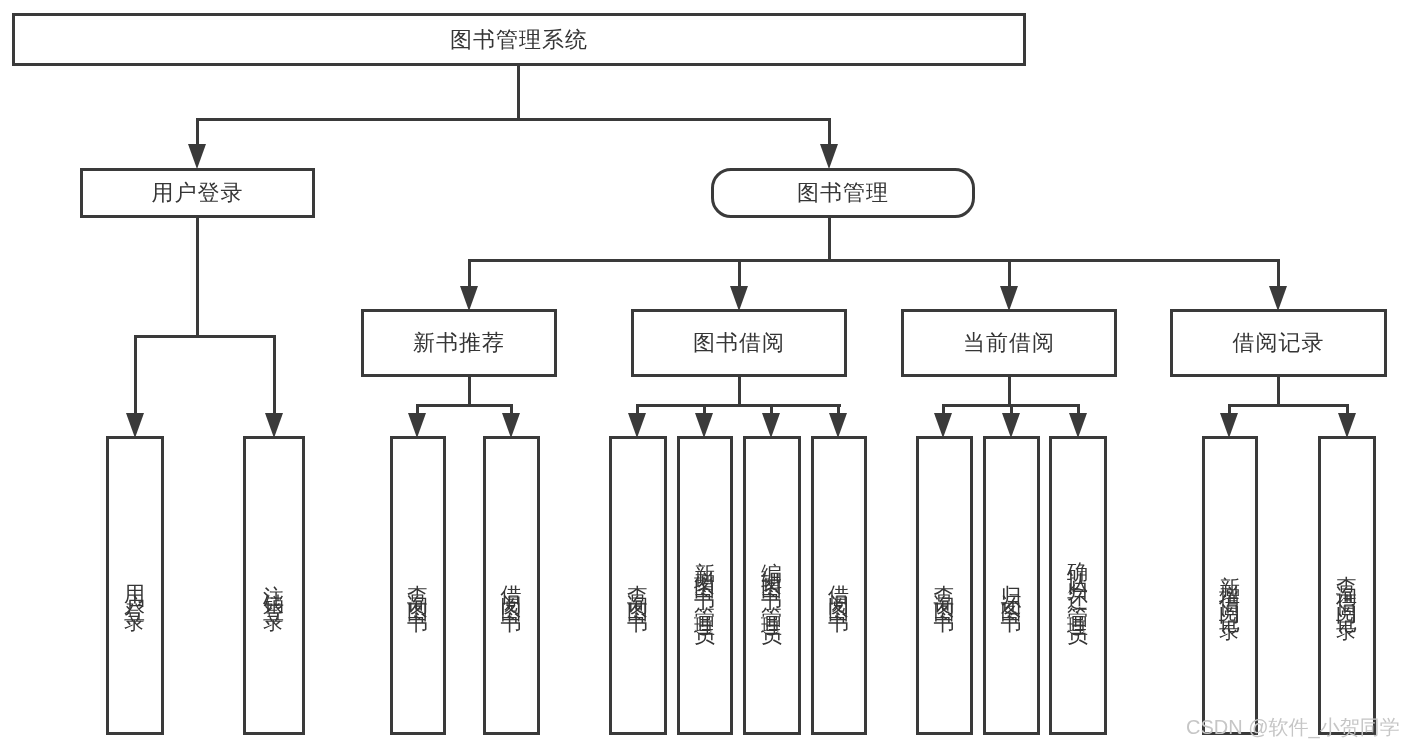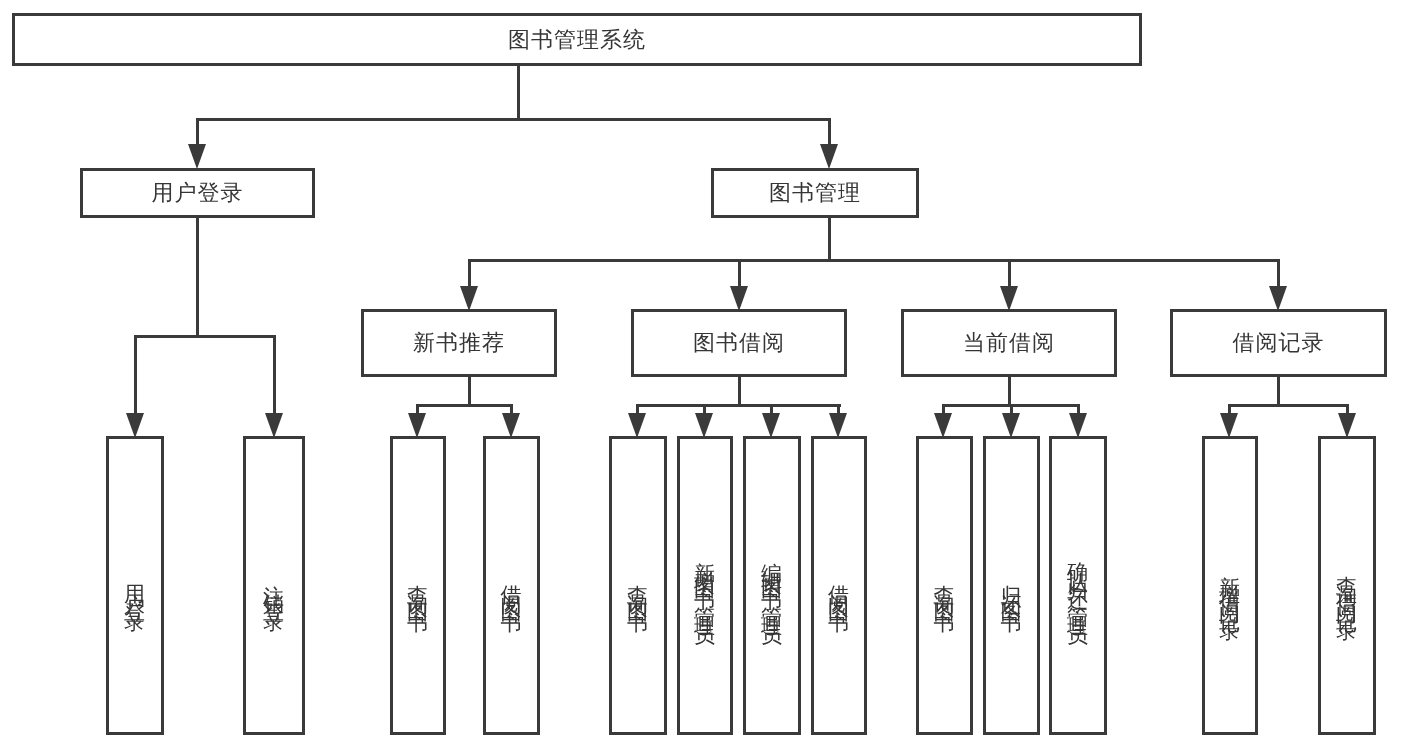--- a/index.html
+++ b/index.html
@@ -40,29 +40,29 @@
   .watermark{
     position:absolute;left:1186px;top:714px;width:210px;
     color:var(--wm);font-size:20px;white-space:nowrap;z-index:5;
   }
 </style>
 </head>
 <body>
 
 <div class="canvas">
 
-  <div class="hbox" style="left:12px;top:13px;width:1130px;height:53px;">
+  <div class="hbox" style="left:12px;top:13px;width:1014px;height:53px;">
     <span>图书管理系统</span>
   </div>
 
   <div class="hbox" style="left:80px;top:168px;width:235px;height:50px;">
     <span>用户登录</span>
   </div>
 
-  <div class="hbox" style="left:711px;top:168px;width:208px;height:50px;">
+  <div class="hbox" style="left:711px;top:168px;width:264px;height:50px;border-radius:20px;">
     <span>图书管理</span>
   </div>
 
   <div class="hbox" style="left:361px;top:309px;width:196px;height:68px;">
     <span>新书推荐</span>
   </div>
 
   <div class="hbox" style="left:631px;top:309px;width:216px;height:68px;">
     <span>图书借阅</span>
   </div>
@@ -175,14 +175,15 @@
   <div class="vline" style="left:1010px;top:404px;height:12px;"></div>
   <div class="ahead" style="left:1002px;top:413px;"></div>
   <div class="vline" style="left:1077px;top:404px;height:12px;"></div>
   <div class="ahead" style="left:1069px;top:413px;"></div>
 
   <div class="vline" style="left:1228px;top:404px;height:12px;"></div>
   <div class="ahead" style="left:1220px;top:413px;"></div>
   <div class="vline" style="left:1346px;top:404px;height:12px;"></div>
   <div class="ahead" style="left:1338px;top:413px;"></div>
 
+  <div class="watermark">CSDN @软件_小贺同学</div>
 
 </div>
 
 </body></html>

